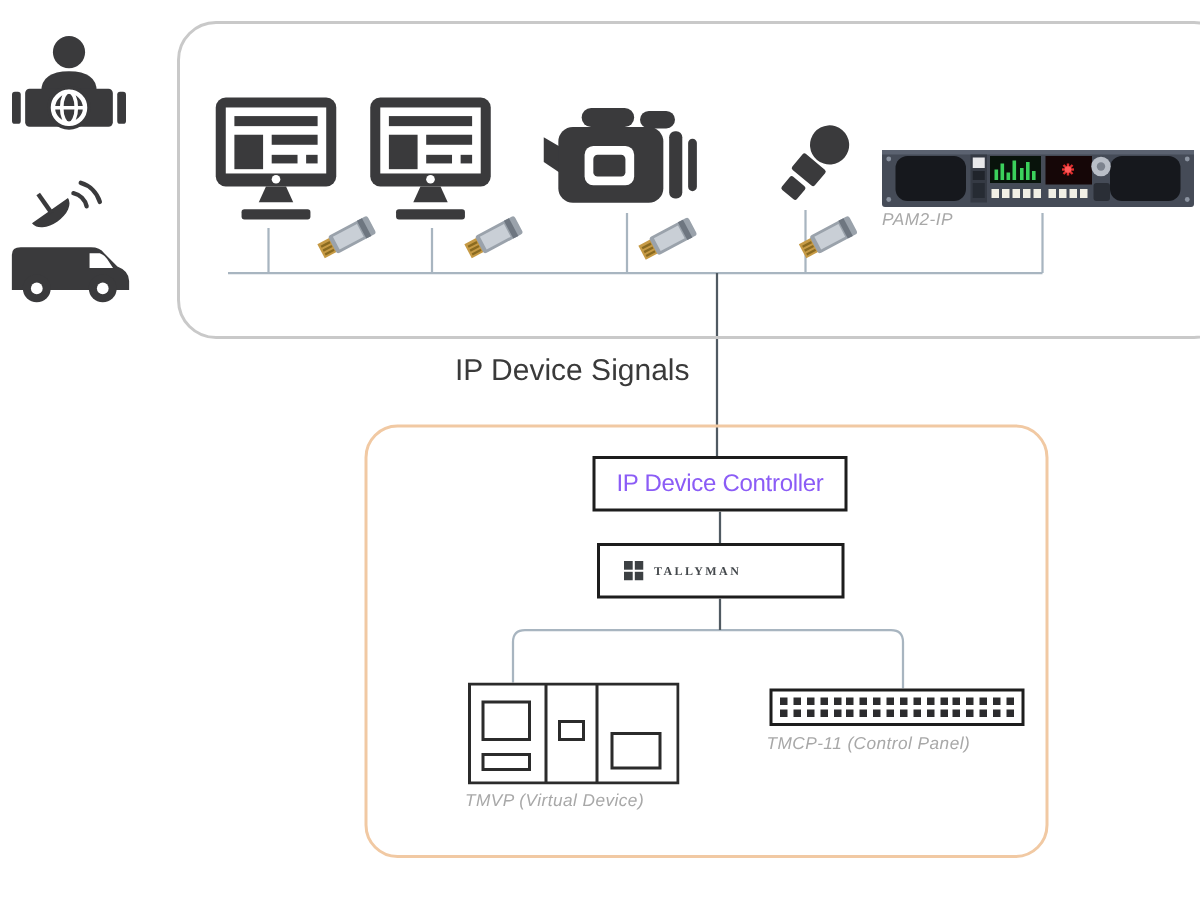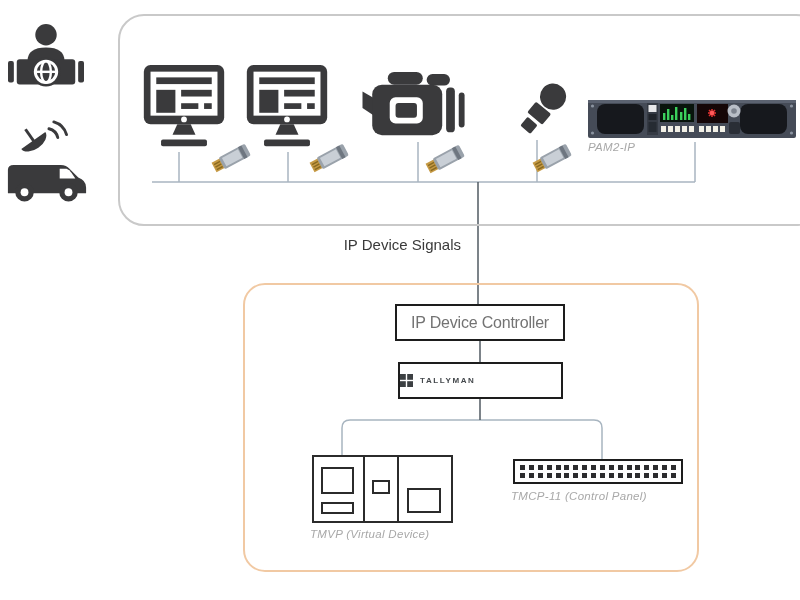--- a/index.html
+++ b/index.html
@@ -6,24 +6,24 @@
   .canvas{position:relative;width:800px;height:600px;background:#ffffff;overflow:hidden;
           font-family:"Liberation Sans","DejaVu Sans",sans-serif;}
   svg{display:block;}
   .lines{position:absolute;left:0;top:0;z-index:1;}
   .group-box{position:absolute;background:transparent;z-index:2;}
   .top-box{left:118px;top:14px;width:700px;height:208px;border:2px solid #c9c9c9;border-radius:26px;}
   .orange-box{left:243px;top:283px;width:452px;height:285px;border:2px solid #f1c9a3;border-radius:22px;}
   .device{position:absolute;z-index:3;}
   .sfp{position:absolute;z-index:4;}
   .caption{position:absolute;z-index:4;font-size:11.5px;font-style:italic;color:#a8a8a8;letter-spacing:.3px;white-space:nowrap;}
-  .signal-label{position:absolute;left:276px;top:236px;width:185px;text-align:right;font-size:15px;color:#3a3a3a;z-index:4;white-space:nowrap;}
+  .signal-label{position:absolute;left:289px;top:236px;width:185px;text-align:center;font-size:20px;color:#3a3a3a;z-index:4;white-space:nowrap;}
   .node-box{position:absolute;background:#fff;border:2.5px solid #1d1d1d;box-sizing:border-box;z-index:4;display:flex;align-items:center;}
-  .controller-box{left:395px;top:304px;width:170px;height:37px;justify-content:center;font-size:16px;color:#737373;letter-spacing:-.2px;}
-  .tallyman-box{left:398px;top:362px;width:165px;height:37px;padding-left:0;}
+  .controller-box{left:395px;top:304px;width:170px;height:37px;justify-content:center;font-size:16px;color:#8b5cf6;letter-spacing:-.2px;}
+  .tallyman-box{left:398px;top:362px;width:165px;height:37px;padding-left:16px;font-family:Liberation Serif, serif;}
   .tallyman-text{font-size:8px;font-weight:bold;letter-spacing:1.6px;color:#44484c;margin-left:7px;}
   .tmcp-box{left:513px;top:459px;width:170px;height:25px;padding:0 5px;justify-content:space-between;}
   .tmcp-col{display:flex;flex-direction:column;justify-content:center;gap:3px;}
   .tmcp-key{width:5px;height:5px;background:#2c2c2e;display:block;}
 </style>
 </head>
 <body>
 
 <div class="canvas">
 

